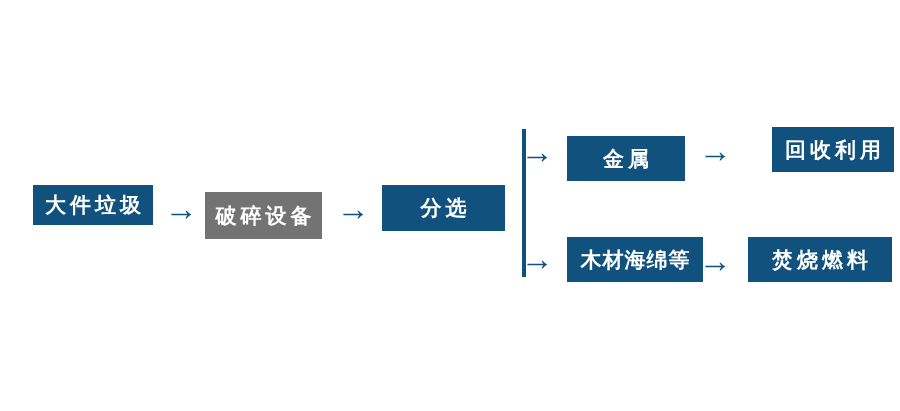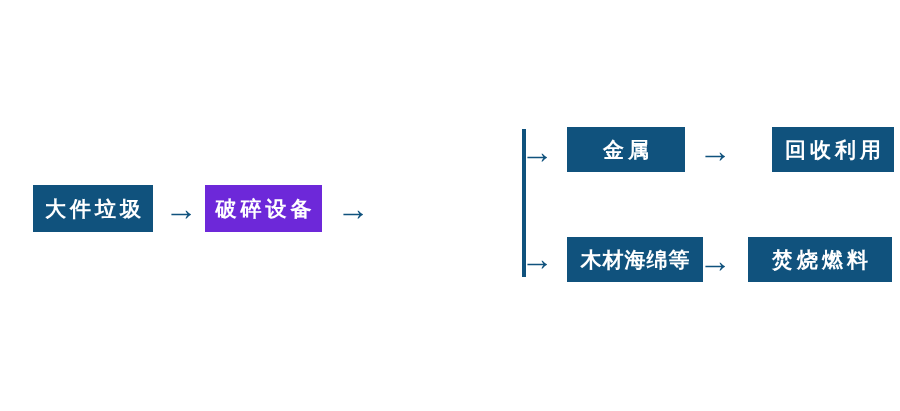--- a/index.html
+++ b/index.html
@@ -22,21 +22,21 @@
     justify-content: center;
     color: #ffffff;
     font-weight: bold;
     font-size: 21px;
     letter-spacing: 4px;
     text-indent: 4px; 
     white-space: nowrap;
     box-sizing: border-box;
   }
   .node.blue { background: #10527d; }
-  .node.red  { background: #6d28d9; }
+  .node.red  { background: #737373; margin-top: 7px; }
   .node.tight { letter-spacing: 1px; text-indent: 1px; font-size: 21px; }
   .arrow {
     position: absolute;
     display: flex;
     align-items: center;
     justify-content: center;
     color: #10527d;
     font-size: 33px;
     font-weight: bold;
     line-height: 1;
@@ -48,36 +48,37 @@
     position: absolute;
     background: #10527d;
     width: 4px;
   }
 </style>
 </head>
 <body>
 
 <div class="canvas">
 
-  <div class="node blue" style="left:33px; top:185px; width:120px; height:47px;">大件垃圾</div>
+  <div class="node blue" style="left:33px; top:185px; width:120px; height:40px;">大件垃圾</div>
 
   <div class="arrow" style="left:163px; top:188px;">→</div>
 
   <div class="node red" style="left:205px; top:185px; width:117px; height:47px;">破碎设备</div>
 
   <div class="arrow" style="left:335px; top:188px;">→</div>
 
+  <div class="node blue" style="left:382px; top:185px; width:123px; height:46px;">分选</div>
 
   <div class="vline" style="left:522px; top:129px; height:148px;"></div>
 
   <div class="arrow" style="left:519px; top:131px;">→</div>
 
   <div class="arrow" style="left:519px; top:238px;">→</div>
 
-  <div class="node blue" style="left:567px; top:127px; width:118px; height:45px;text-align:right;">金属</div>
+  <div class="node blue" style="left:567px; top:136px; width:118px; height:45px;text-align:right;">金属</div>
 
   <div class="arrow" style="left:697px; top:130px;">→</div>
 
   <div class="node blue" style="left:772px; top:127px; width:122px; height:45px;">回收利用</div>
 
   <div class="node blue tight" style="left:567px; top:237px; width:136px; height:45px;">木材海绵等</div>
 
   <div class="arrow" style="left:697px; top:240px;">→</div>
 
   <div class="node blue" style="left:748px; top:237px; width:144px; height:45px;">焚烧燃料</div>

